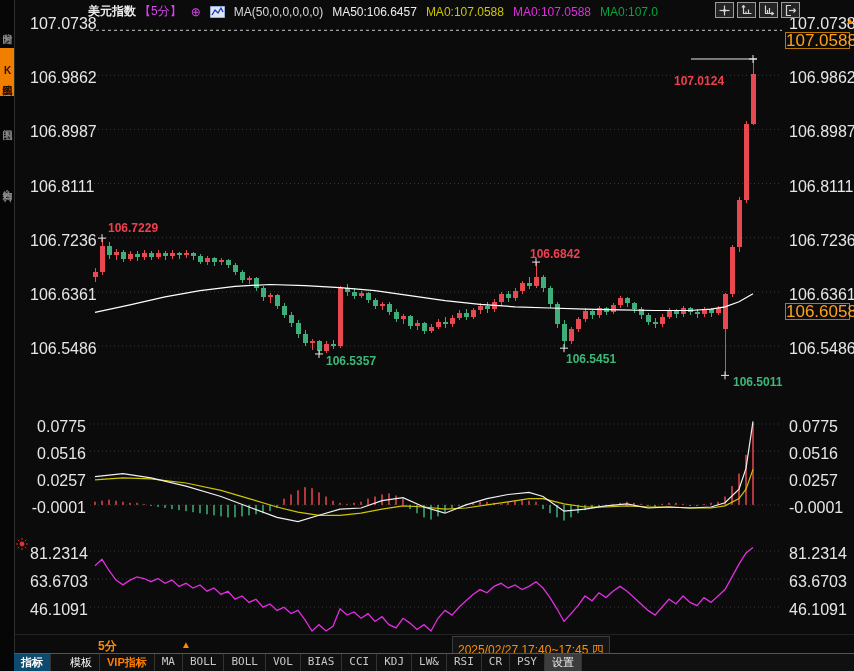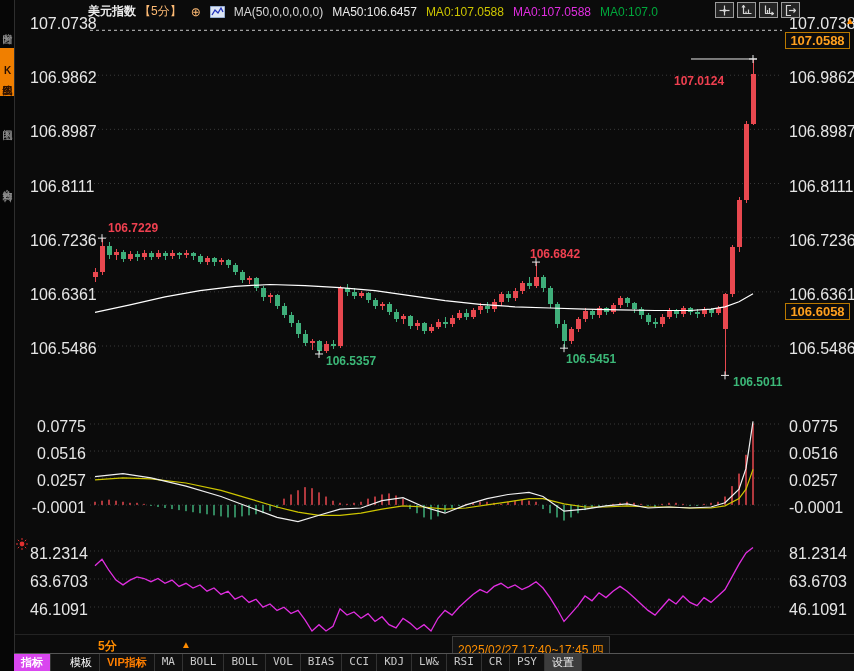--- a/index.html
+++ b/index.html
@@ -5,46 +5,46 @@
   html,body{margin:0;padding:0;background:#000;}
   .stage{position:relative;width:854px;height:671px;background:#0b0b0b;overflow:hidden;
          font-family:"Liberation Sans",sans-serif;color:#ddd;}
   .sidebar{position:absolute;left:0;top:0;width:14px;height:671px;background:#060606;
            border-right:1px solid #2e2e2e;z-index:4;}
   .side-tab{position:absolute;left:0;width:14px;writing-mode:vertical-lr;text-orientation:upright;
             font-size:10px;color:#8f8f8f;text-align:center;line-height:14px;letter-spacing:1px;cursor:pointer;}
   .side-tab.active{background:#f07f00;color:#2b1000;font-weight:bold;}
   .hdr{position:absolute;top:3px;left:88px;display:flex;gap:9px;align-items:center;
        font-size:12px;white-space:nowrap;z-index:5;}
-  .c-white{color:#ececec}.c-orange{color:#fdba74}.c-yellow{color:#cdc500}
+  .c-white{color:#ececec}.c-orange{color:#d946ef}.c-yellow{color:#cdc500}
   .c-magenta{color:#e02ee0}.c-green{color:#00a83c}.c-gray{color:#d8d8d8}
   .icons{position:absolute;top:2px;left:712px;display:flex;z-index:5;}
   .icon-btn{width:17px;height:14px;border:1px solid #9b9b9b;background:#242424;margin-left:3px;
             display:inline-flex;align-items:center;justify-content:center;cursor:pointer;}
   .axis-label{position:absolute;font-size:16px;color:#e6e6e6;z-index:3;}
   .left-col{left:30px;width:56px;text-align:right;}
   .right-col{left:789px;}
   .badge{position:absolute;left:785px;width:63px;height:15px;border:1px solid #b97800;color:#ffa01e;
-         background:#0c0c0c;font-size:13px;text-align:center;line-height:15px;z-index:4;font-weight:bold;}
+         background:#0c0c0c;font-size:17px;text-align:center;line-height:15px;z-index:4;}
   .ann{position:absolute;font-weight:bold;font-size:12px;z-index:3;}
   .ann.up{color:#ef4050}.ann.down{color:#3cb878}
   .panel-title{position:absolute;left:90px;display:flex;gap:10px;font-size:12px;z-index:3;white-space:nowrap;}
   svg.chart{position:absolute;left:0;top:0;z-index:1;}
   .hr1{position:absolute;left:14px;right:0;top:634px;border-top:1px solid #232323;}
   .period{position:absolute;left:98px;top:638px;color:#ff8c00;font-size:12px;font-weight:bold;z-index:5;cursor:pointer;}
   .period-arrow{position:absolute;left:181px;top:639px;color:#ff8c00;font-size:10px;z-index:5;cursor:pointer;}
   .tooltip{position:absolute;left:452px;top:636px;height:16px;line-height:16px;padding:5px 5px;
            background:#141414;border:1px solid #3c3c3c;color:#ff9000;font-size:12px;z-index:5;}
   .watermark{position:absolute;right:4px;bottom:13px;font-size:38px;font-weight:bold;color:#d8d8d8;
              letter-spacing:1px;z-index:6;}
   .toolbar{position:absolute;left:14px;right:0;bottom:0;height:17px;background:#101010;
            border-top:1px solid #555;display:flex;align-items:stretch;font-size:11px;z-index:7;}
   .tb-item{padding:0 7px;line-height:16px;color:#c8c8c8;border-right:1px solid #333;cursor:pointer;
            font-family:"DejaVu Sans Mono",monospace;}
-  .tb-item.active{background:#d946ef;color:#fff;font-family:"Liberation Sans",sans-serif;font-weight:bold;text-align:right;}
+  .tb-item.active{background:#0c4a6e;color:#fff;font-family:"Liberation Sans",sans-serif;font-weight:bold;text-align:right;}
   .tb-item.white{color:#fff;font-family:"Liberation Sans",sans-serif;margin-left:12px;}
   .tb-item.vip{color:#ff7f00;font-family:"Liberation Sans",sans-serif;font-weight:bold;}
   .tb-item.settings{background:#3d3d3d;color:#eee;font-family:"Liberation Sans",sans-serif;}
   .alarm{position:absolute;left:16px;top:536px;z-index:5;cursor:pointer;}
   .axis-arrow{position:absolute;left:845px;top:15px;color:#ff8c00;font-size:10px;z-index:4;}
 </style>
 </head>
 <body>
 
 <div class="stage" id="stage">

